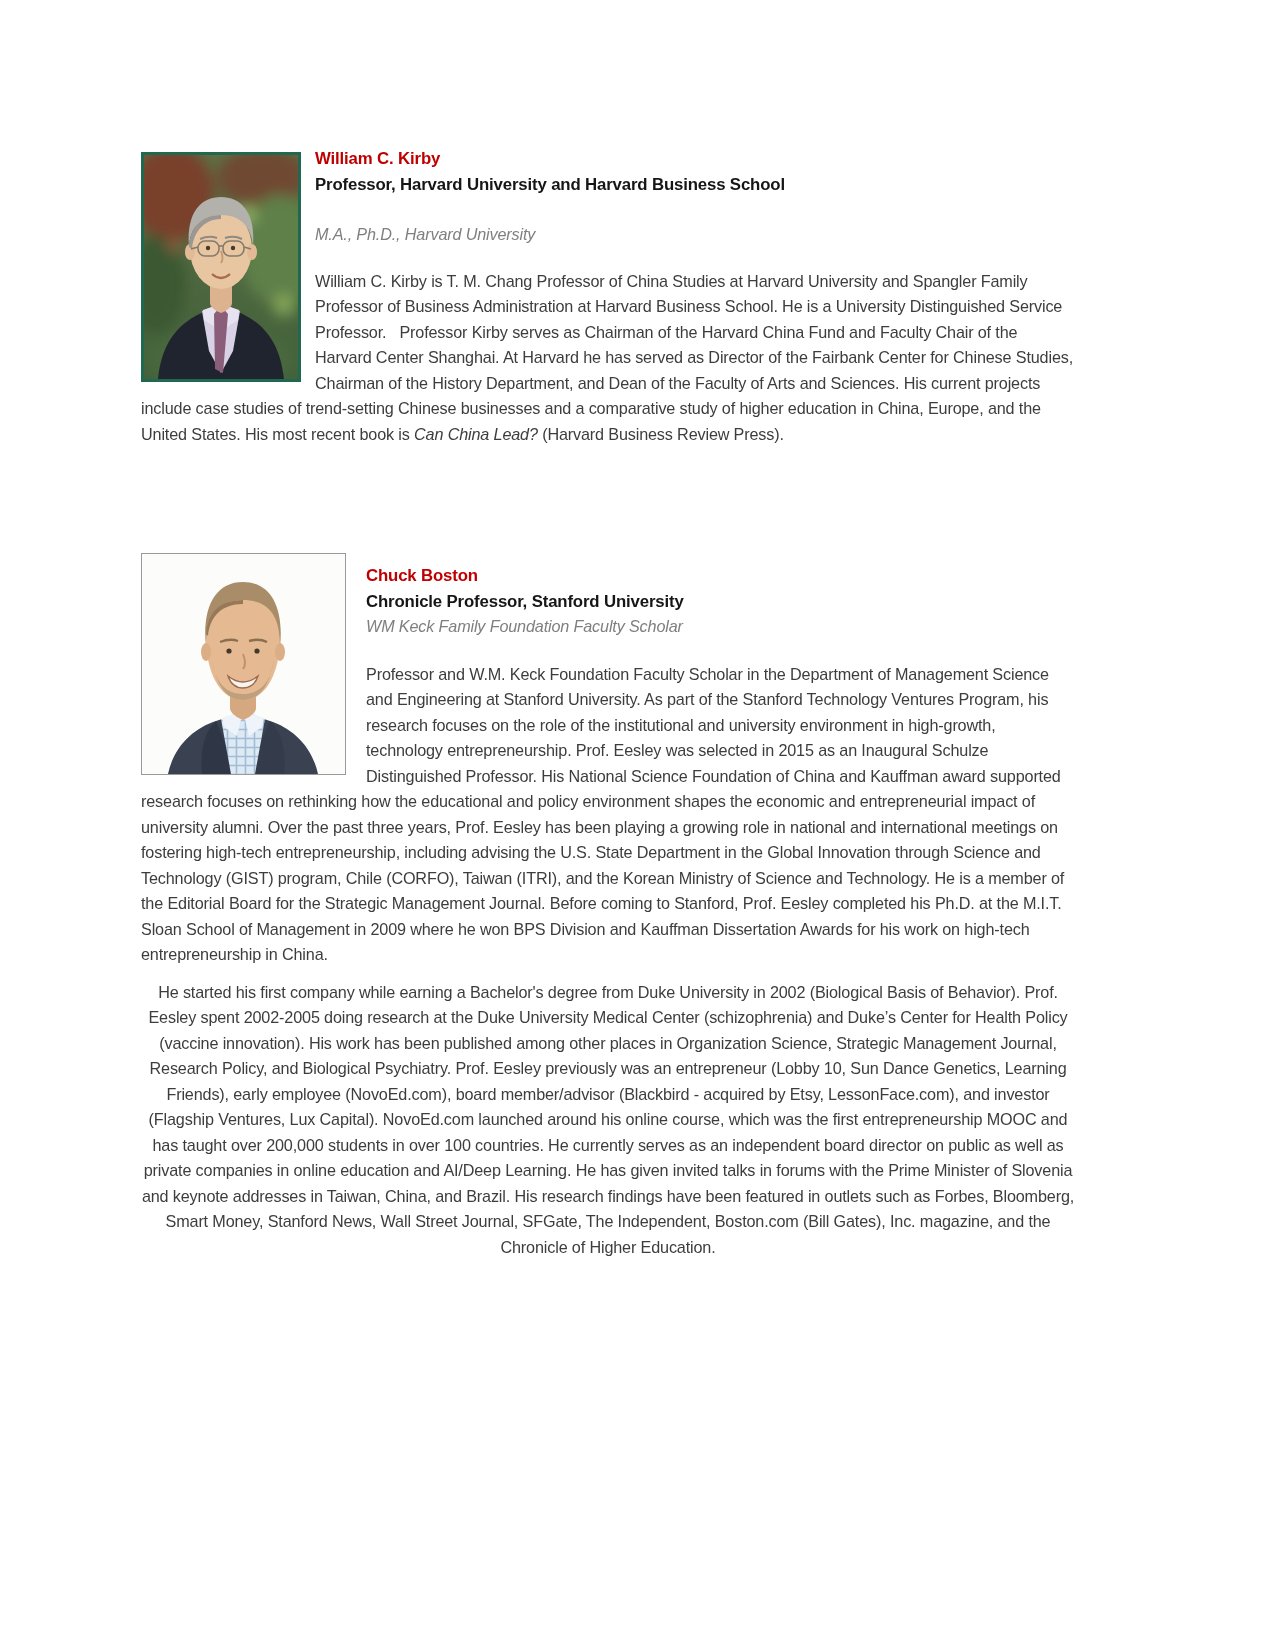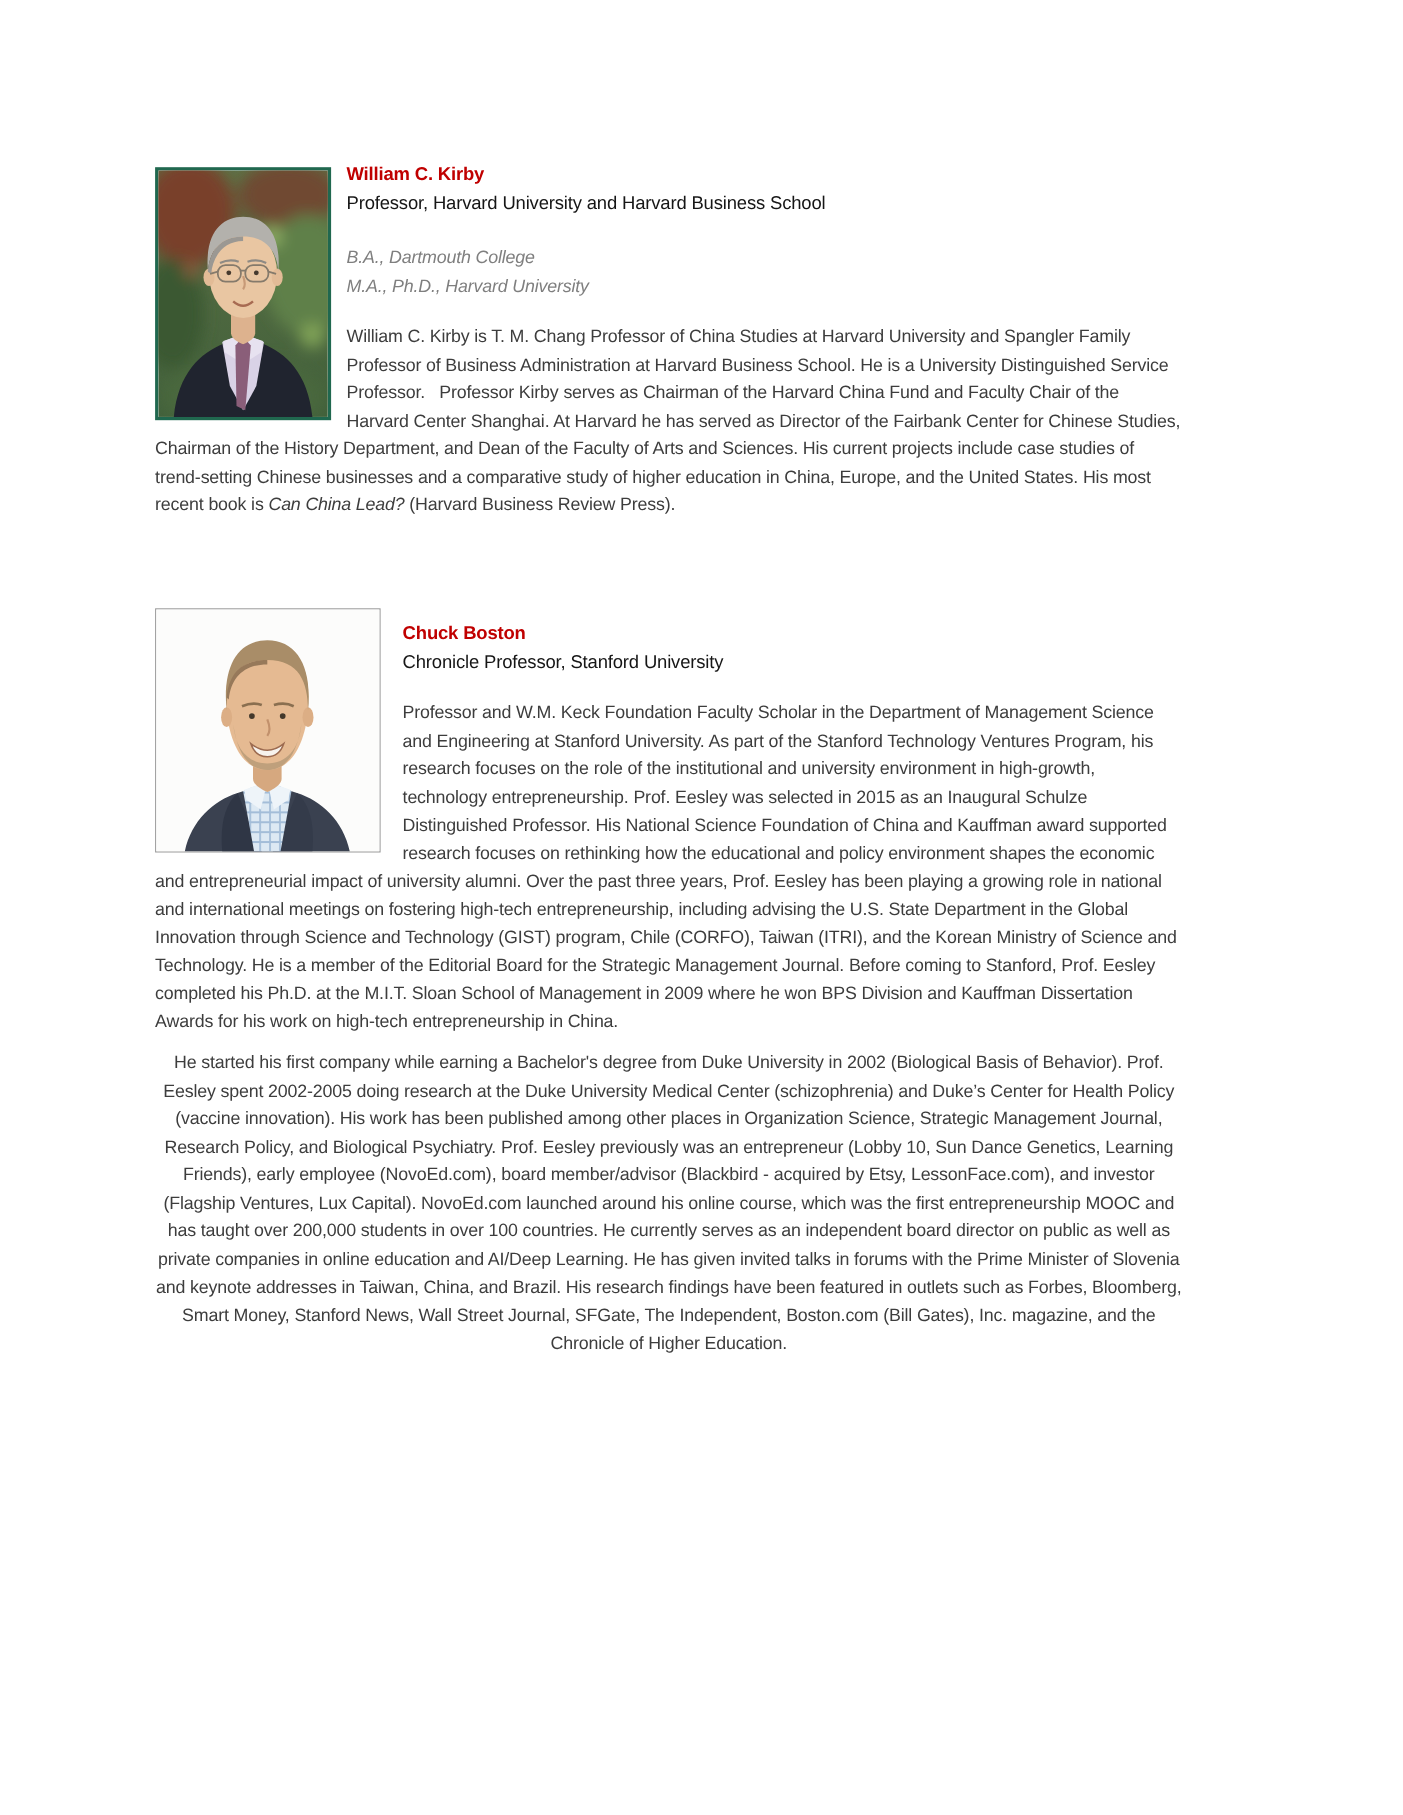--- a/index.html
+++ b/index.html
@@ -22,21 +22,21 @@
   }
   .bio-kirby  { top:146px; }
   .bio-eesley { top:551px; }
 
   .photo { float:left; background:#fff; }
   .photo svg { display:block; width:100%; height:100%; }
   .photo-kirby  { width:160px; height:230px; border:3px solid #20684F; margin:6px 14px 8px 0; }
   .photo-eesley { width:205px; height:222px; border:1px solid #9a9a9a; margin:2px 20px 8px 0; }
 
   .name  { font-weight:bold; font-size:16.8px; color:#C00000; line-height:25.5px; }
-  .title { font-weight:normal; font-size:16.8px; color:#161616; line-height:25.5px; }
+  .title { font-weight:bold; font-size:16.8px; color:#161616; line-height:25.5px; }
   .creds { font-style:italic; color:#7f7f7f; }
   .creds-gap { margin-top:25px; }
   .cred-line { line-height:25.5px; }
 
   .para { margin-top:21px; }
   .para-tight { margin-top:22px; }
   .para-gap { margin-top:12px;text-align:center; }
   .book { font-style:italic; }
 </style>
 </head>
@@ -92,21 +92,20 @@
         <circle cx="89" cy="93" r="2.2" fill="#463a2e"></circle>
         <path d="M77 96 q3 8 0 12" stroke="#c79a77" stroke-width="2" fill="none"></path>
         <path d="M68 119 q9 8 18 0" stroke="#a76b52" stroke-width="2.2" fill="none"></path>
       </svg>
     </div>
 
     <div class="name">William C. Kirby</div>
     <div class="title">Professor, Harvard University and Harvard Business School</div>
 
     <div class="creds creds-gap">
-      <div class="cred-line">B.A., Dartmouth College</div>
       <div class="cred-line">M.A., Ph.D., Harvard University</div>
     </div>
 
     <p class="para"><span>William C. Kirby is T. M. Chang Professor of China Studies at Harvard University and Spangler Family Professor of Business Administration at Harvard Business School. He is a University Distinguished Service Professor.&nbsp;&nbsp; Professor Kirby serves as Chairman of the Harvard China Fund and Faculty Chair of the Harvard Center Shanghai. At Harvard he has served as Director of the Fairbank Center for Chinese Studies, Chairman of the History Department, and Dean of the Faculty of Arts and Sciences. His current projects include case studies of trend-setting Chinese businesses and a comparative study of higher education in China, Europe, and the United States. His most recent book is </span><span class="book">Can China Lead?</span><span> (Harvard Business Review Press).</span></p>
   </section>
 
   <section class="bio bio-eesley">
 
     <div class="photo photo-eesley" aria-label="Portrait photo of Chuck Eesley">
       <svg viewBox="0 0 203 220" preserveAspectRatio="none">
@@ -135,18 +134,21 @@
         <circle cx="87" cy="97" r="2.6" fill="#43382b"></circle>
         <circle cx="115" cy="97" r="2.6" fill="#43382b"></circle>
         <path d="M101 100 q4 10 0 15" stroke="#c2916c" stroke-width="2" fill="none"></path>
         <path d="M86 122 Q101 134 116 122 Q112 134 101 134 Q90 134 86 122 Z" fill="#f7f3ee" stroke="#9c6b50" stroke-width="1.4"></path>
       </svg>
     </div>
 
     <div class="name" style="padding-top:12px">Chuck Boston</div>
     <div class="title">Chronicle Professor, Stanford University</div>
 
+    <div class="creds">
+      <div class="cred-line">WM Keck Family Foundation Faculty Scholar</div>
+    </div>
 
     <p class="para para-tight">Professor and W.M. Keck Foundation Faculty Scholar in the Department of Management Science and Engineering at Stanford University. As part of the Stanford Technology Ventures Program, his research focuses on the role of the institutional and university environment in high-growth, technology entrepreneurship. Prof. Eesley was selected in 2015 as an Inaugural Schulze Distinguished Professor. His National Science Foundation of China and Kauffman award supported research focuses on rethinking how the educational and policy environment shapes the economic and entrepreneurial impact of university alumni. Over the past three years, Prof. Eesley has been playing a growing role in national and international meetings on fostering high-tech entrepreneurship, including advising the U.S. State Department in the Global Innovation through Science and Technology (GIST) program, Chile (CORFO), Taiwan (ITRI), and the Korean Ministry of Science and Technology. He is a member of the Editorial Board for the Strategic Management Journal. Before coming to Stanford, Prof. Eesley completed his Ph.D. at the M.I.T. Sloan School of Management in 2009 where he won BPS Division and Kauffman Dissertation Awards for his work on high-tech entrepreneurship in China.</p>
     <p class="para para-gap">He started his first company while earning a Bachelor's degree from Duke University in 2002 (Biological Basis of Behavior). Prof. Eesley spent 2002-2005 doing research at the Duke University Medical Center (schizophrenia) and Duke’s Center for Health Policy (vaccine innovation). His work has been published among other places in Organization Science, Strategic Management Journal, Research Policy, and Biological Psychiatry. Prof. Eesley previously was an entrepreneur (Lobby 10, Sun Dance Genetics, Learning Friends), early employee (NovoEd.com), board member/advisor (Blackbird - acquired by Etsy, LessonFace.com), and investor (Flagship Ventures, Lux Capital). NovoEd.com launched around his online course, which was the first entrepreneurship MOOC and has taught over 200,000 students in over 100 countries. He currently serves as an independent board director on public as well as private companies in online education and AI/Deep Learning. He has given invited talks in forums with the Prime Minister of Slovenia and keynote addresses in Taiwan, China, and Brazil. His research findings have been featured in outlets such as Forbes, Bloomberg, Smart Money, Stanford News, Wall Street Journal, SFGate, The Independent, Boston.com (Bill Gates), Inc. magazine, and the Chronicle of Higher Education.</p>
   </section>
 
 </div>
 
 </body></html>

